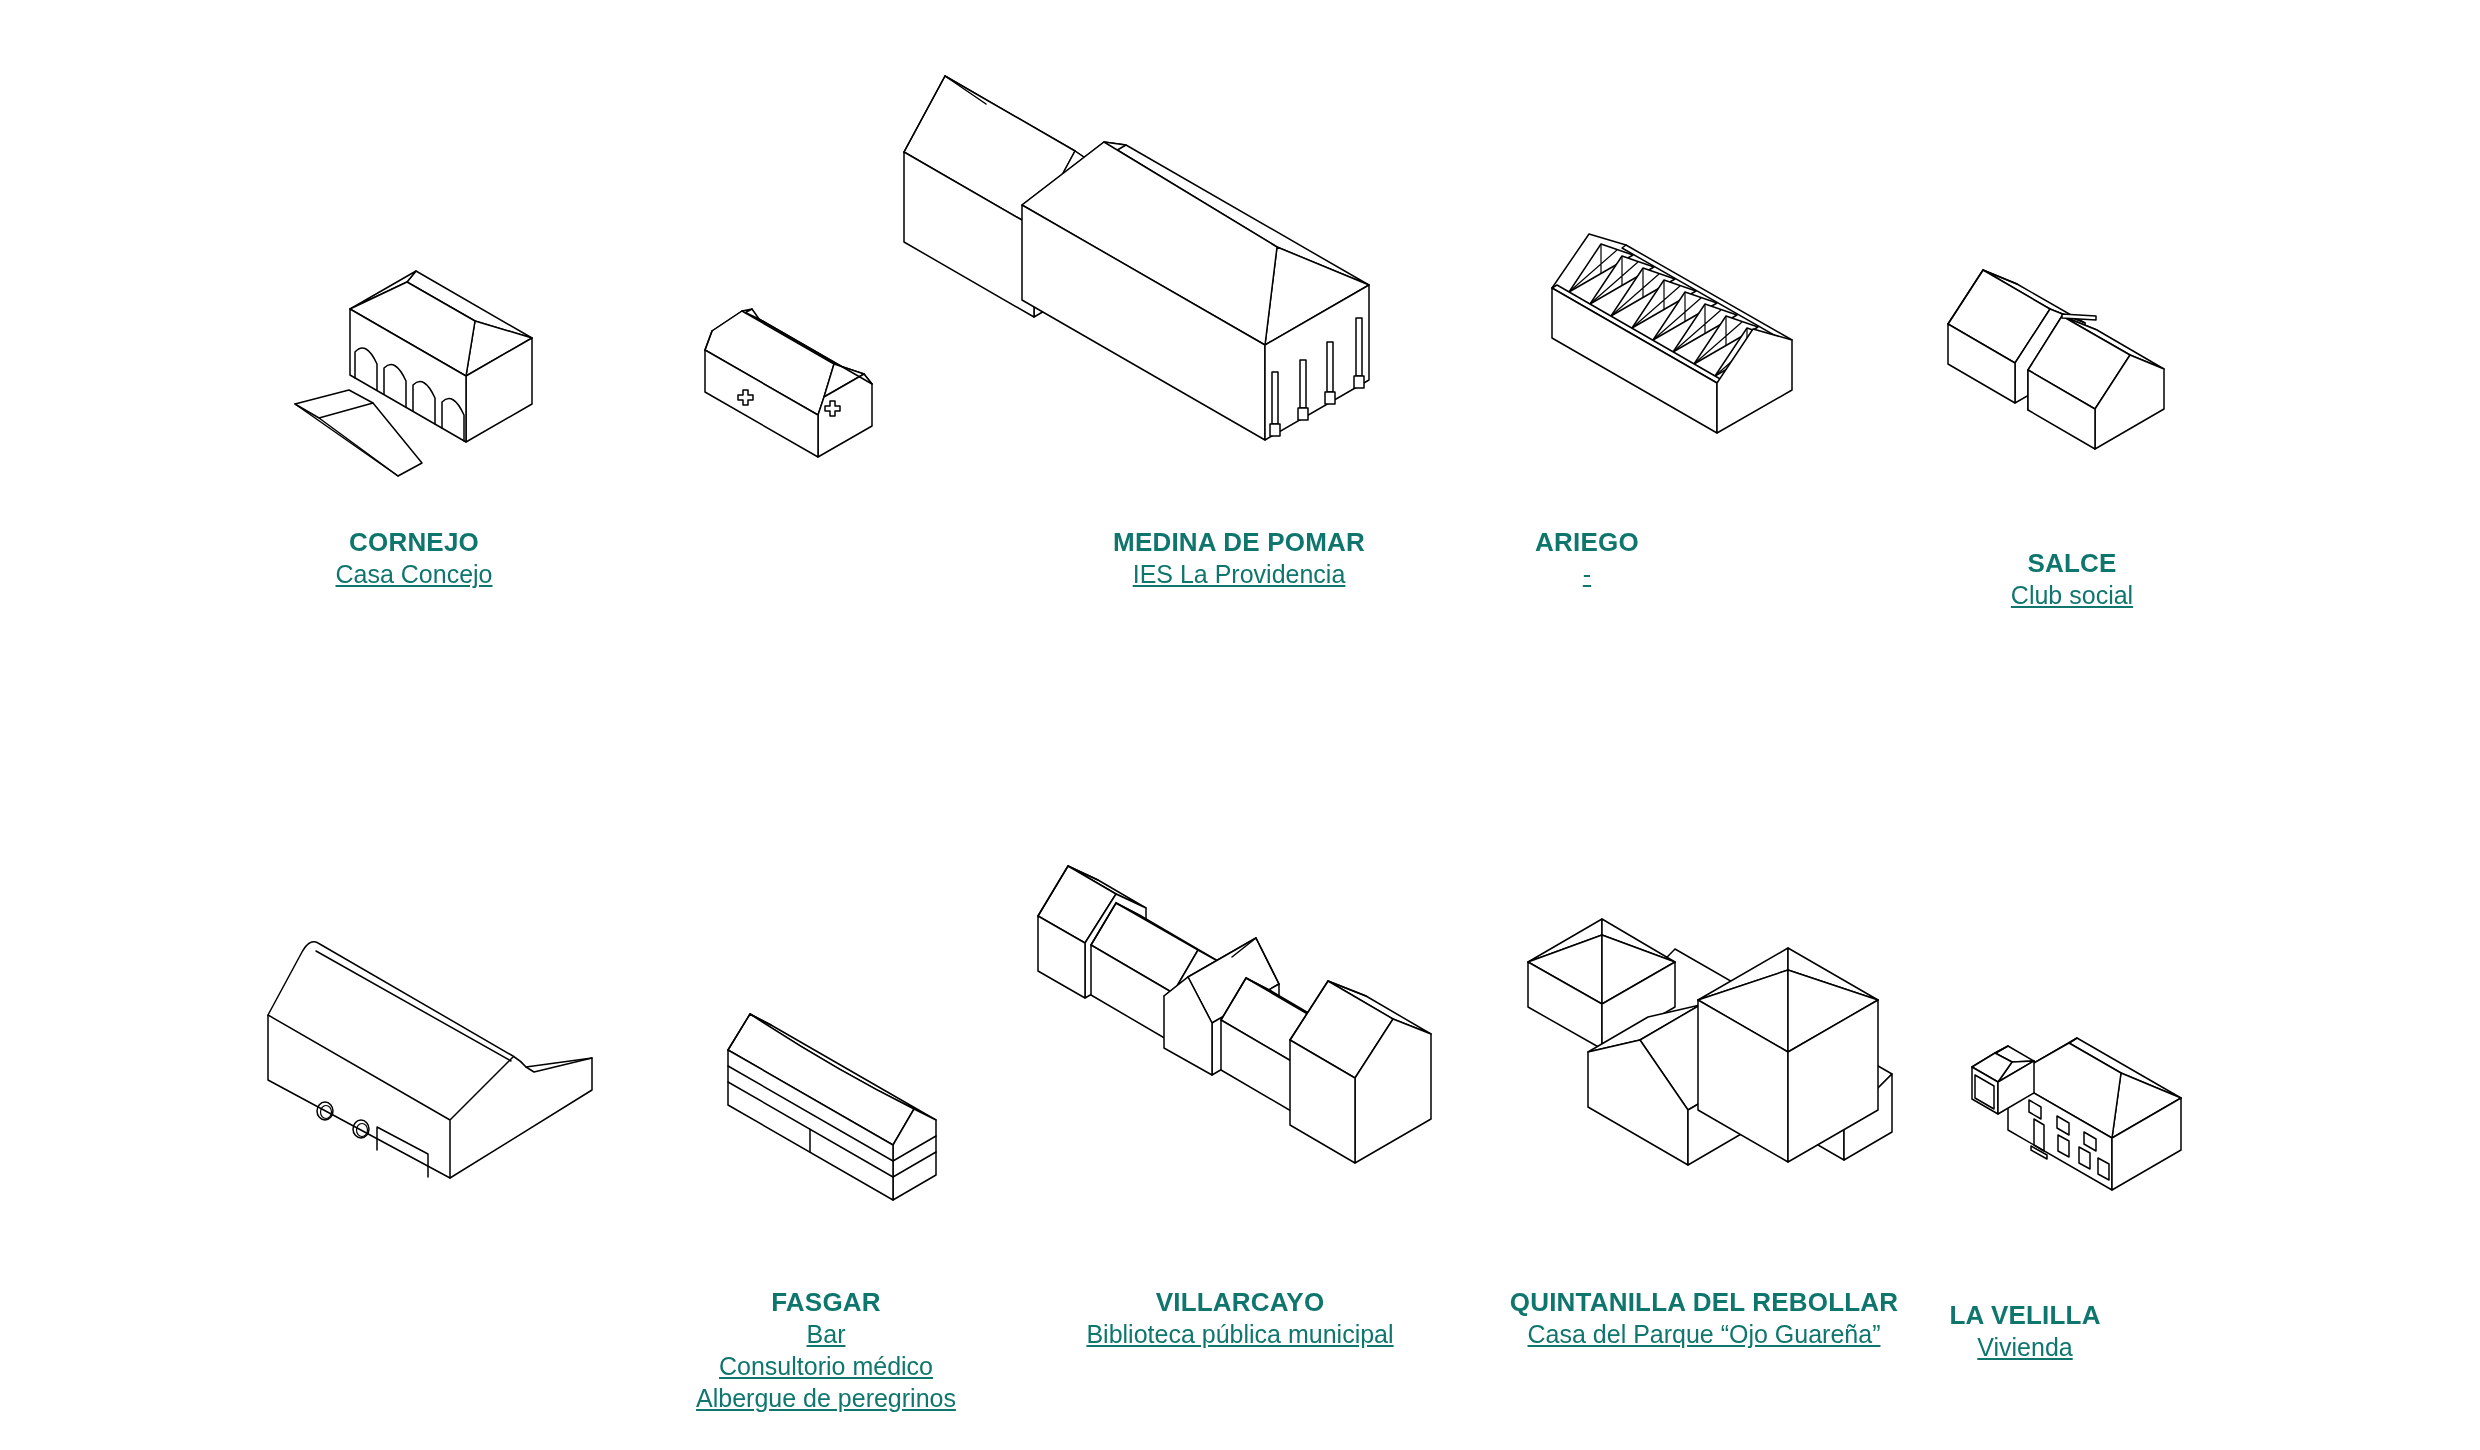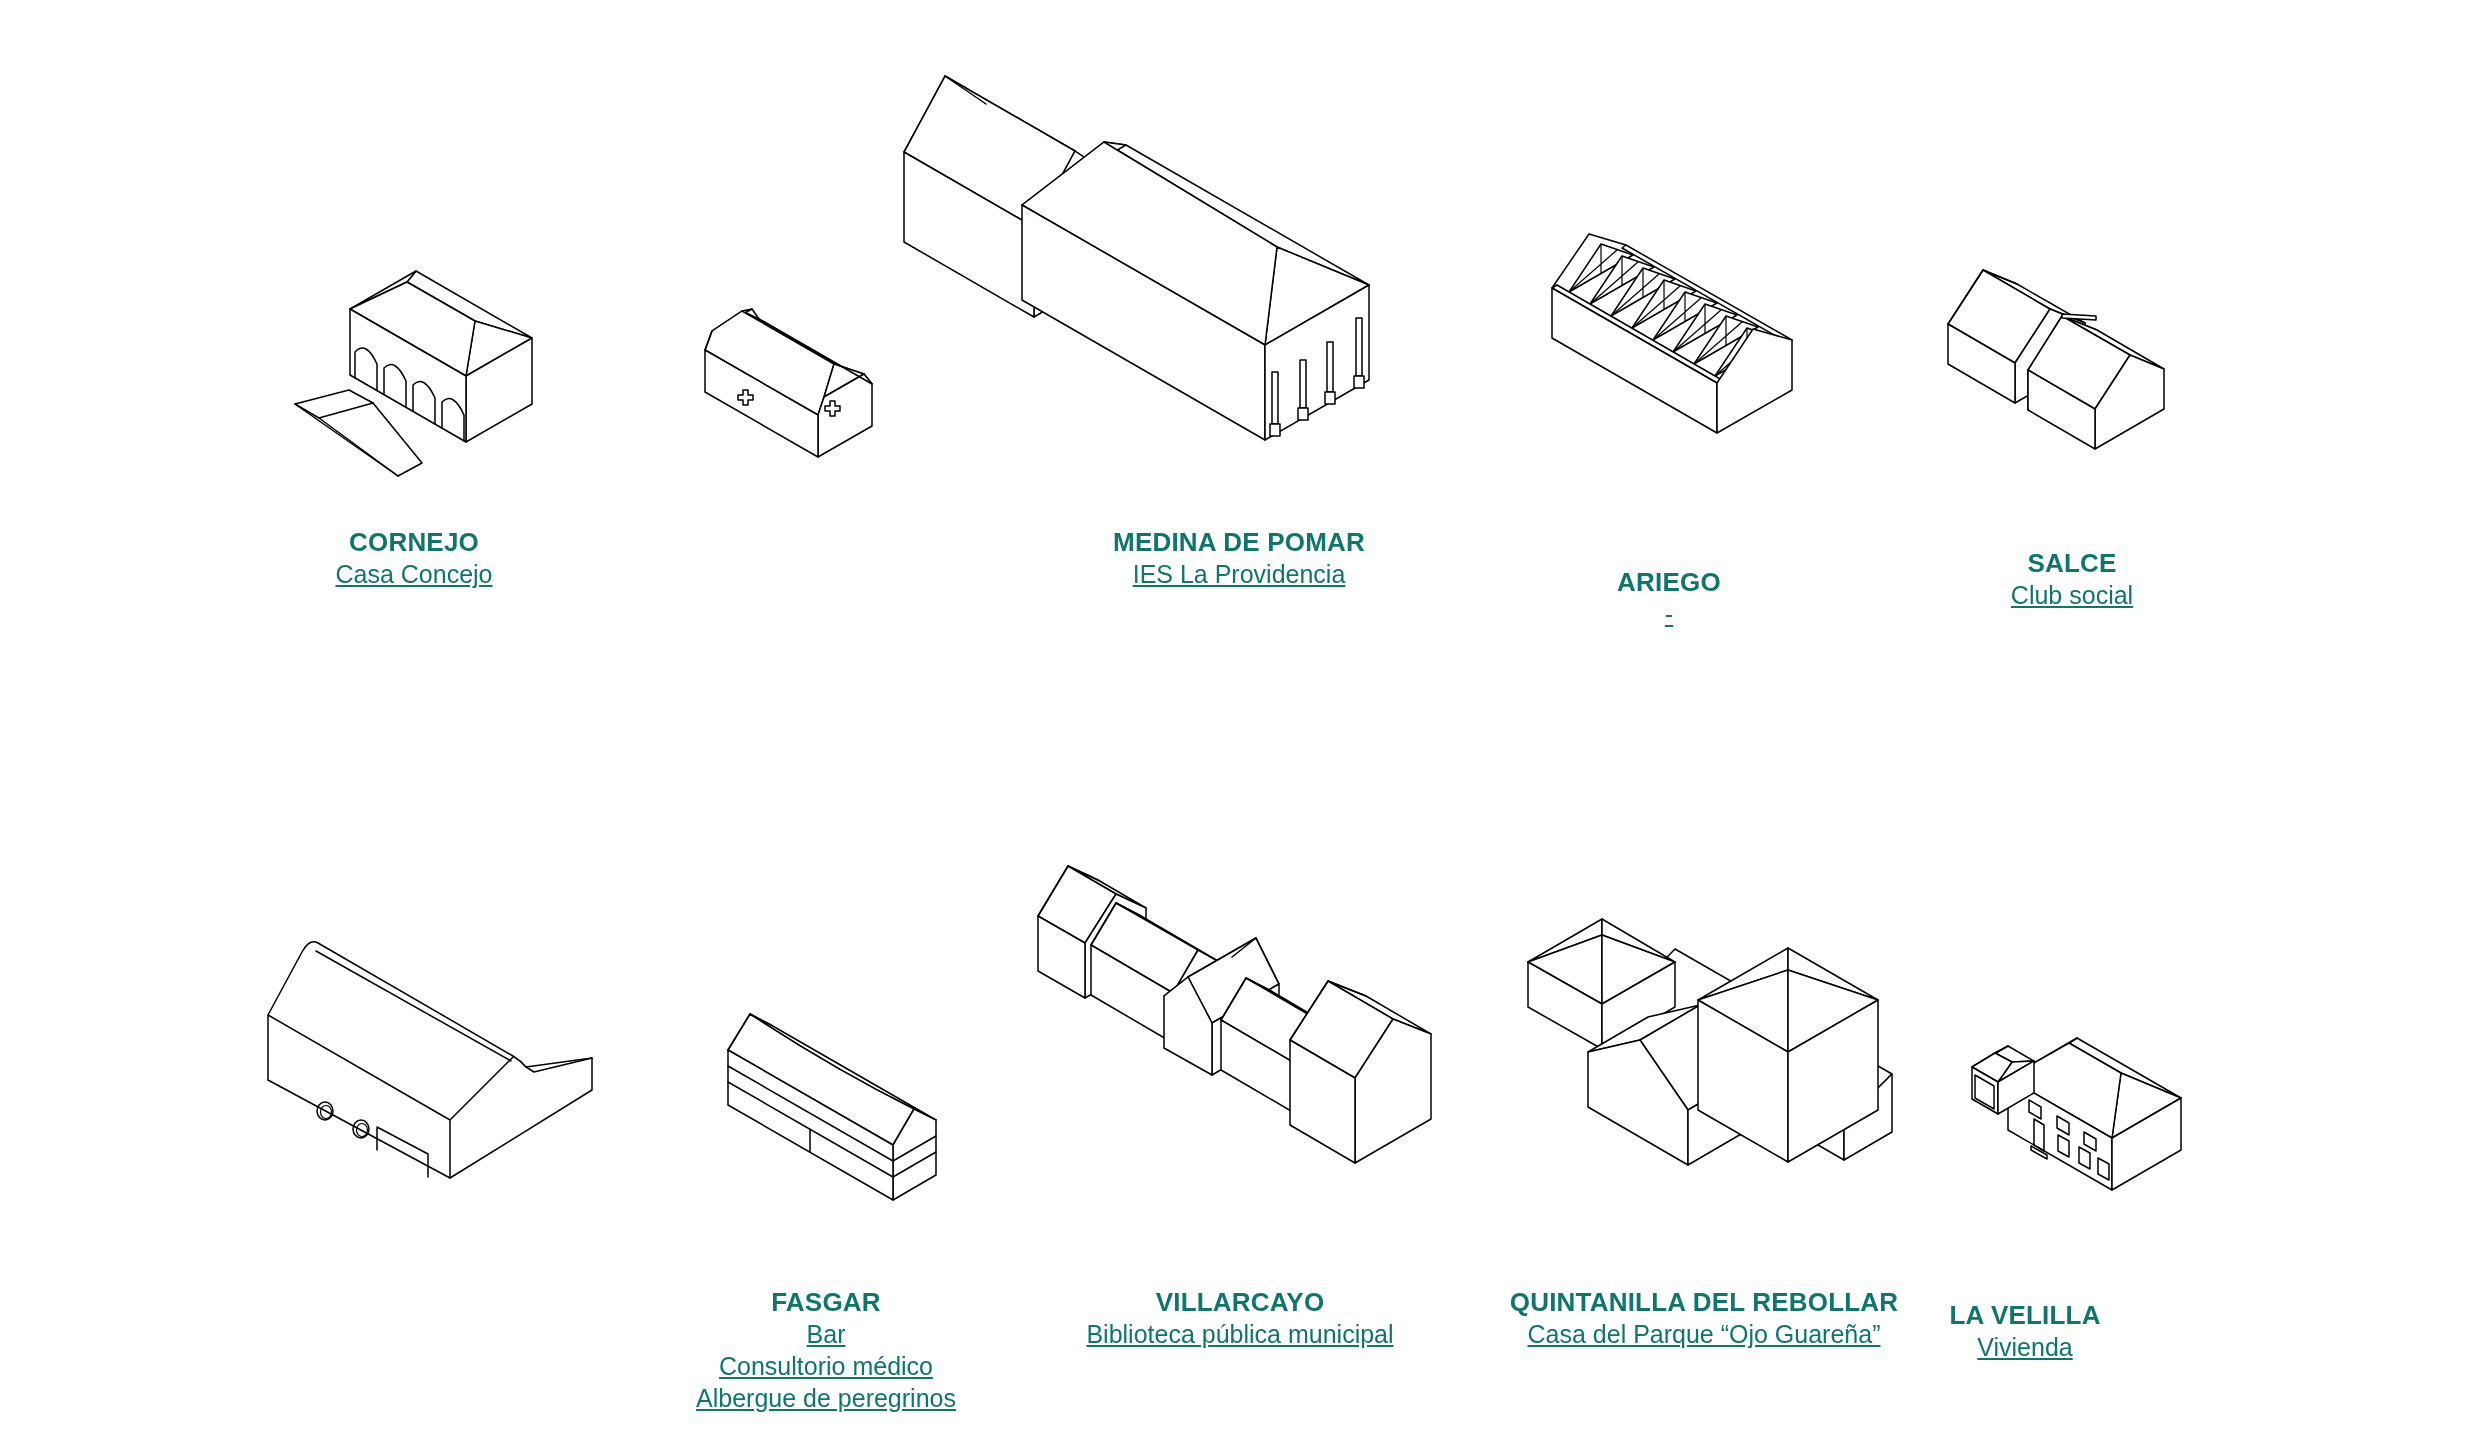--- a/index.html
+++ b/index.html
@@ -285,21 +285,21 @@
   </div>
 
   <div class="label" style="left:204px;top:526px;width:420px;">
     <div class="bname">CORNEJO</div>
     <div class="buse">Casa Concejo</div>
   </div>
   <div class="label" style="left:1029px;top:526px;width:420px;">
     <div class="bname">MEDINA DE POMAR</div>
     <div class="buse">IES La Providencia</div>
   </div>
-  <div class="label" style="left:1459px;top:526px;width:420px;margin-top:40px;">
+  <div class="label" style="left:1377px;top:526px;width:420px;">
     <div class="bname">ARIEGO</div>
     <div class="buse">-</div>
   </div>
   <div class="label" style="left:1862px;top:547px;width:420px;">
     <div class="bname">SALCE</div>
     <div class="buse">Club social</div>
   </div>
 
   <div class="label" style="left:616px;top:1286px;width:420px;">
     <div class="bname">FASGAR</div>

